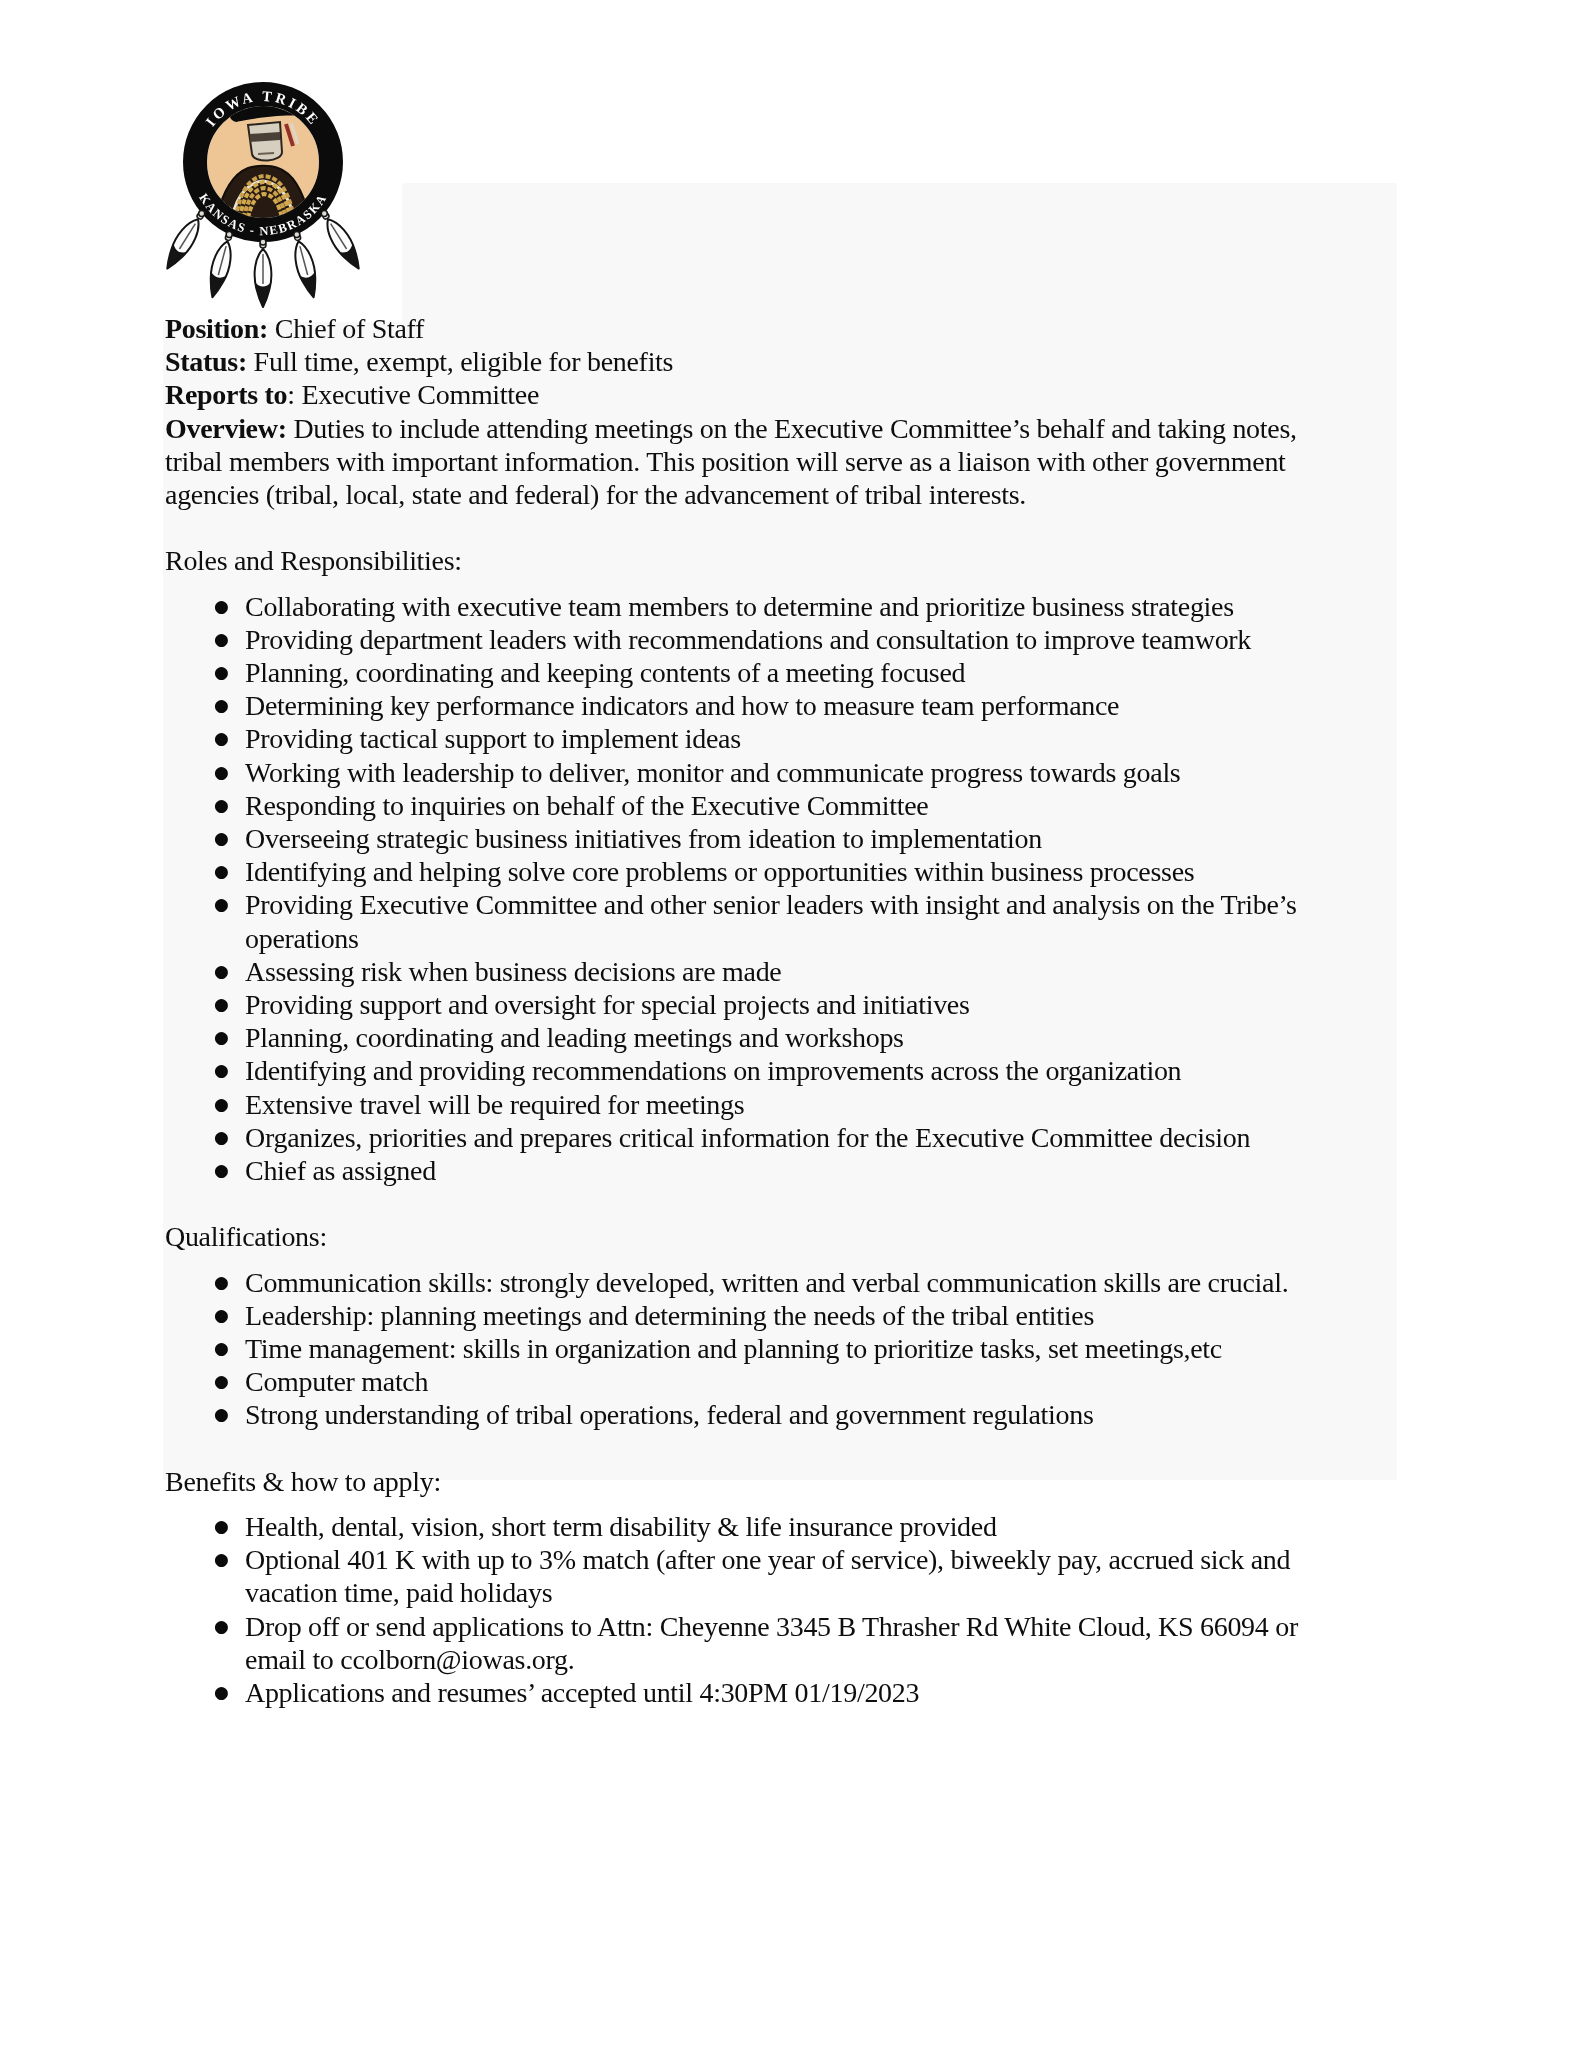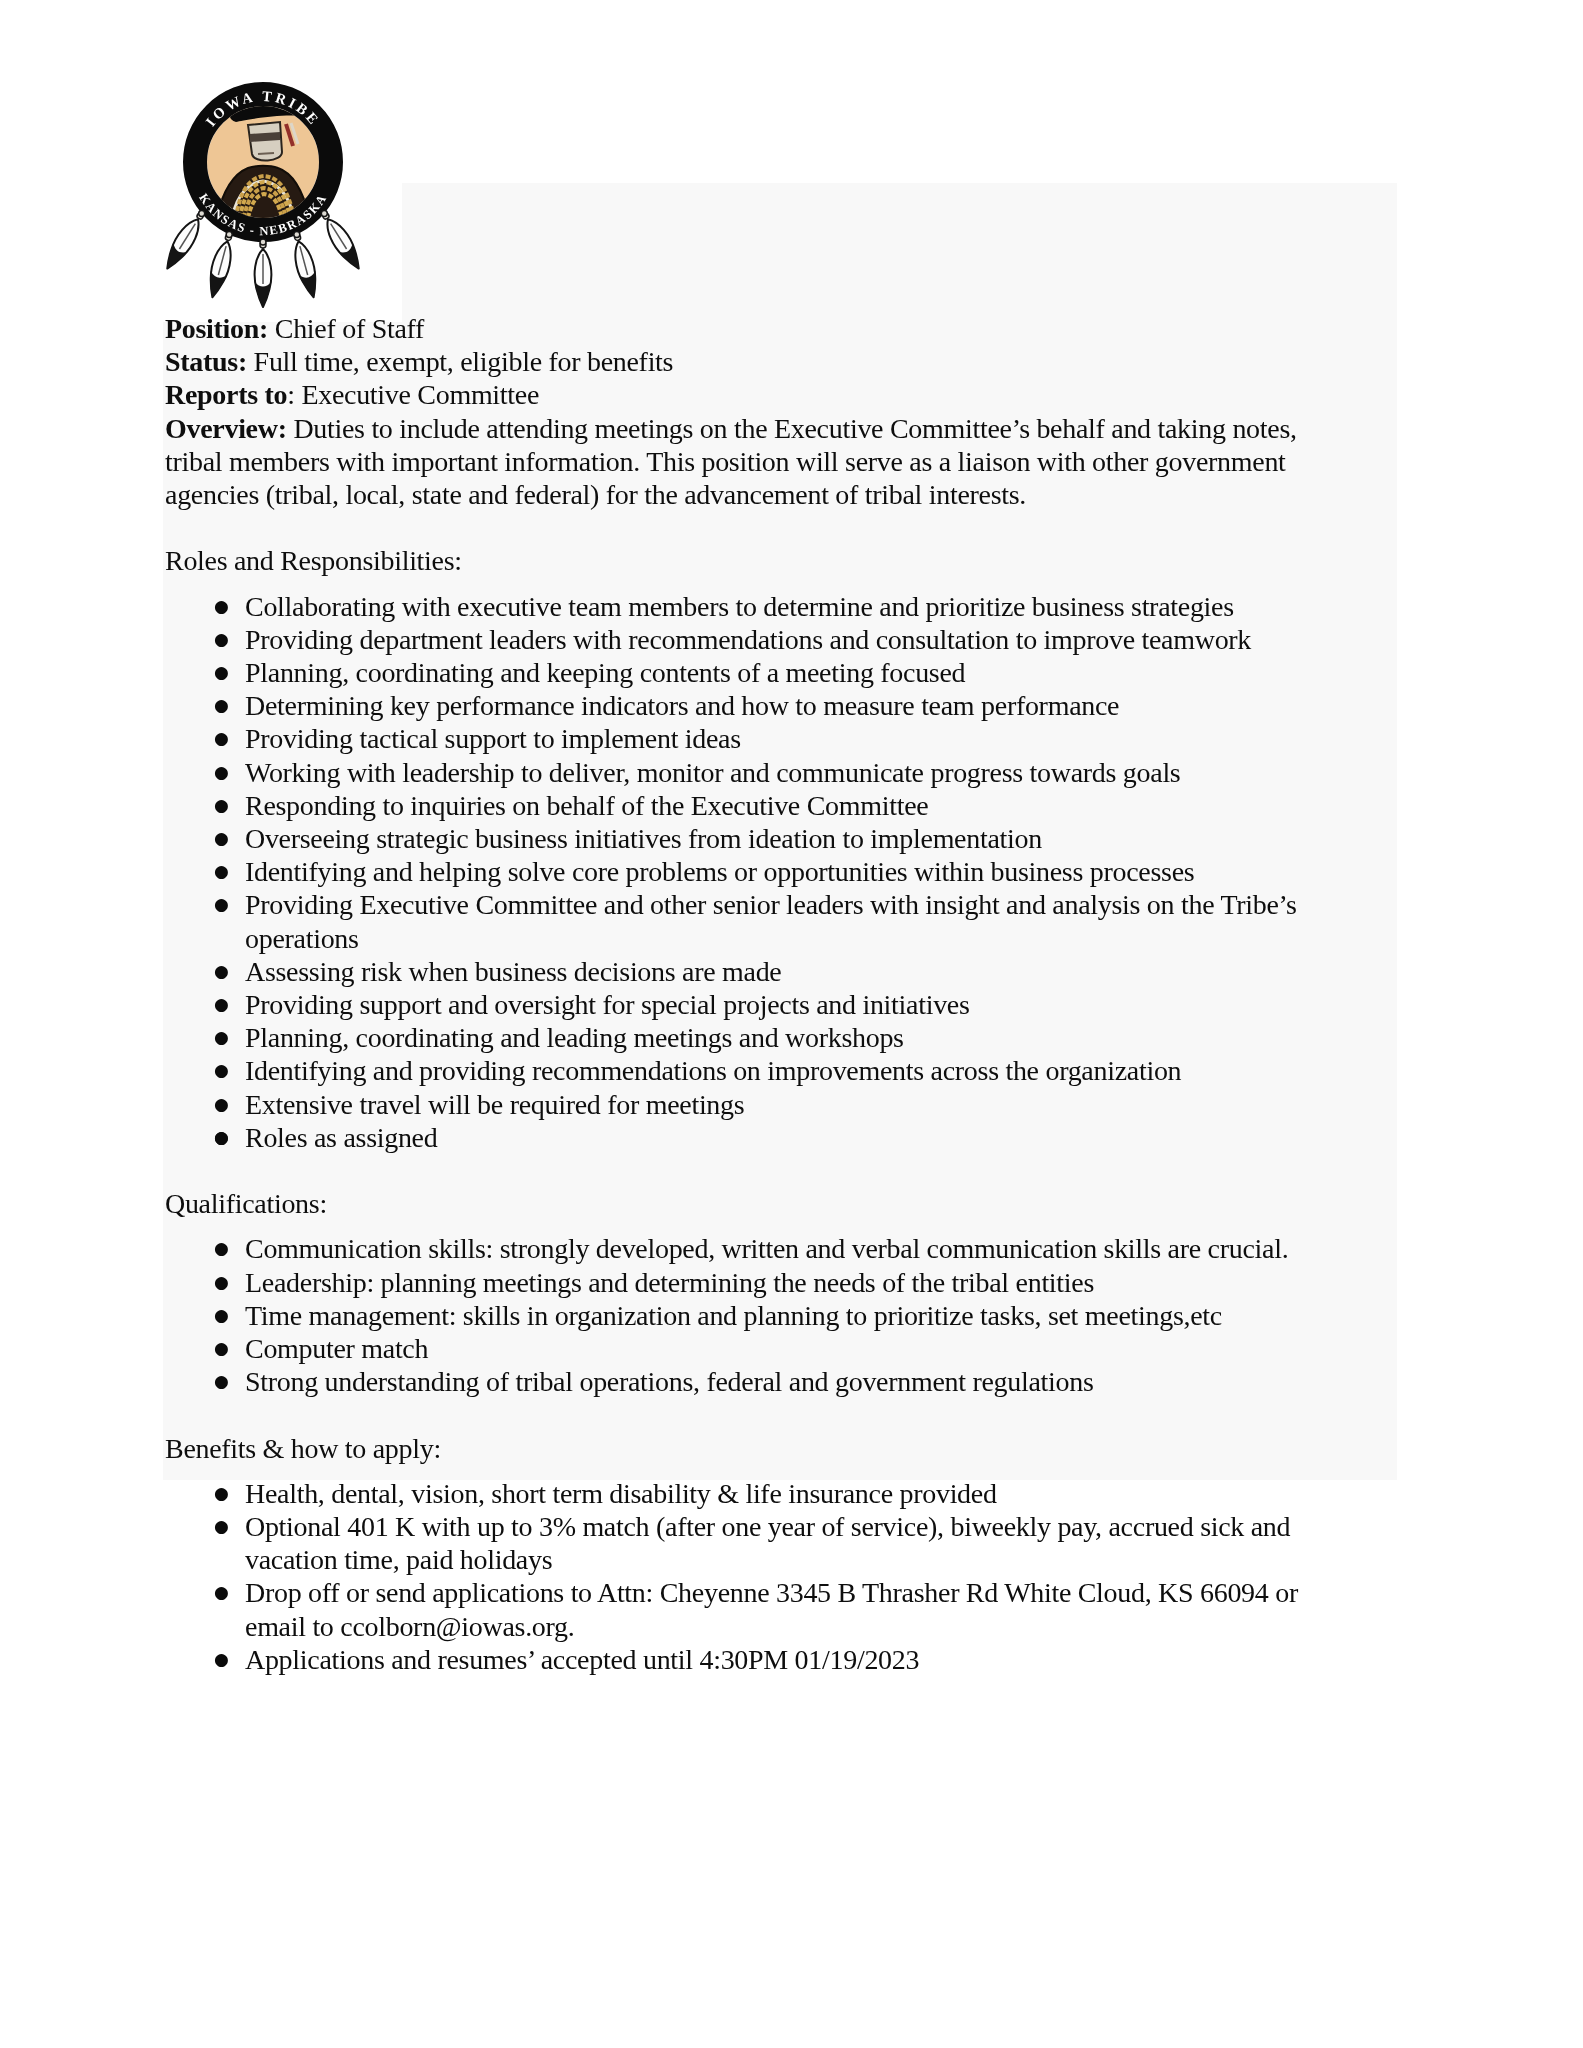--- a/index.html
+++ b/index.html
@@ -253,28 +253,29 @@
       <li>
         <div>
 
             <div class="bline"><span>Extensive travel will be required for meetings</span><span class="ulink"></span><span></span></div>
           </div>
       </li>
 
       <li>
         <div>
 
-
-          </div>
-      </li>
-
-      <li>
-        <div>
-
-            <div class="bline"><span>Roles as assigned</span><span class="ulink"></span><span></span></div>
+            <div class="bline"><span>Organizes, priorities and prepares critical information for the Executive Committee decision</span><span class="ulink"></span><span></span></div>
+
+          </div>
+      </li>
+
+      <li>
+        <div>
+
+            <div class="bline"><span>Chief as assigned</span><span class="ulink"></span><span></span></div>
           </div>
       </li>
     </ul>
 
   <h2 class="section-heading">Qualifications:</h2>
   <ul class="bullets">
 
       <li>
         <div>
 

